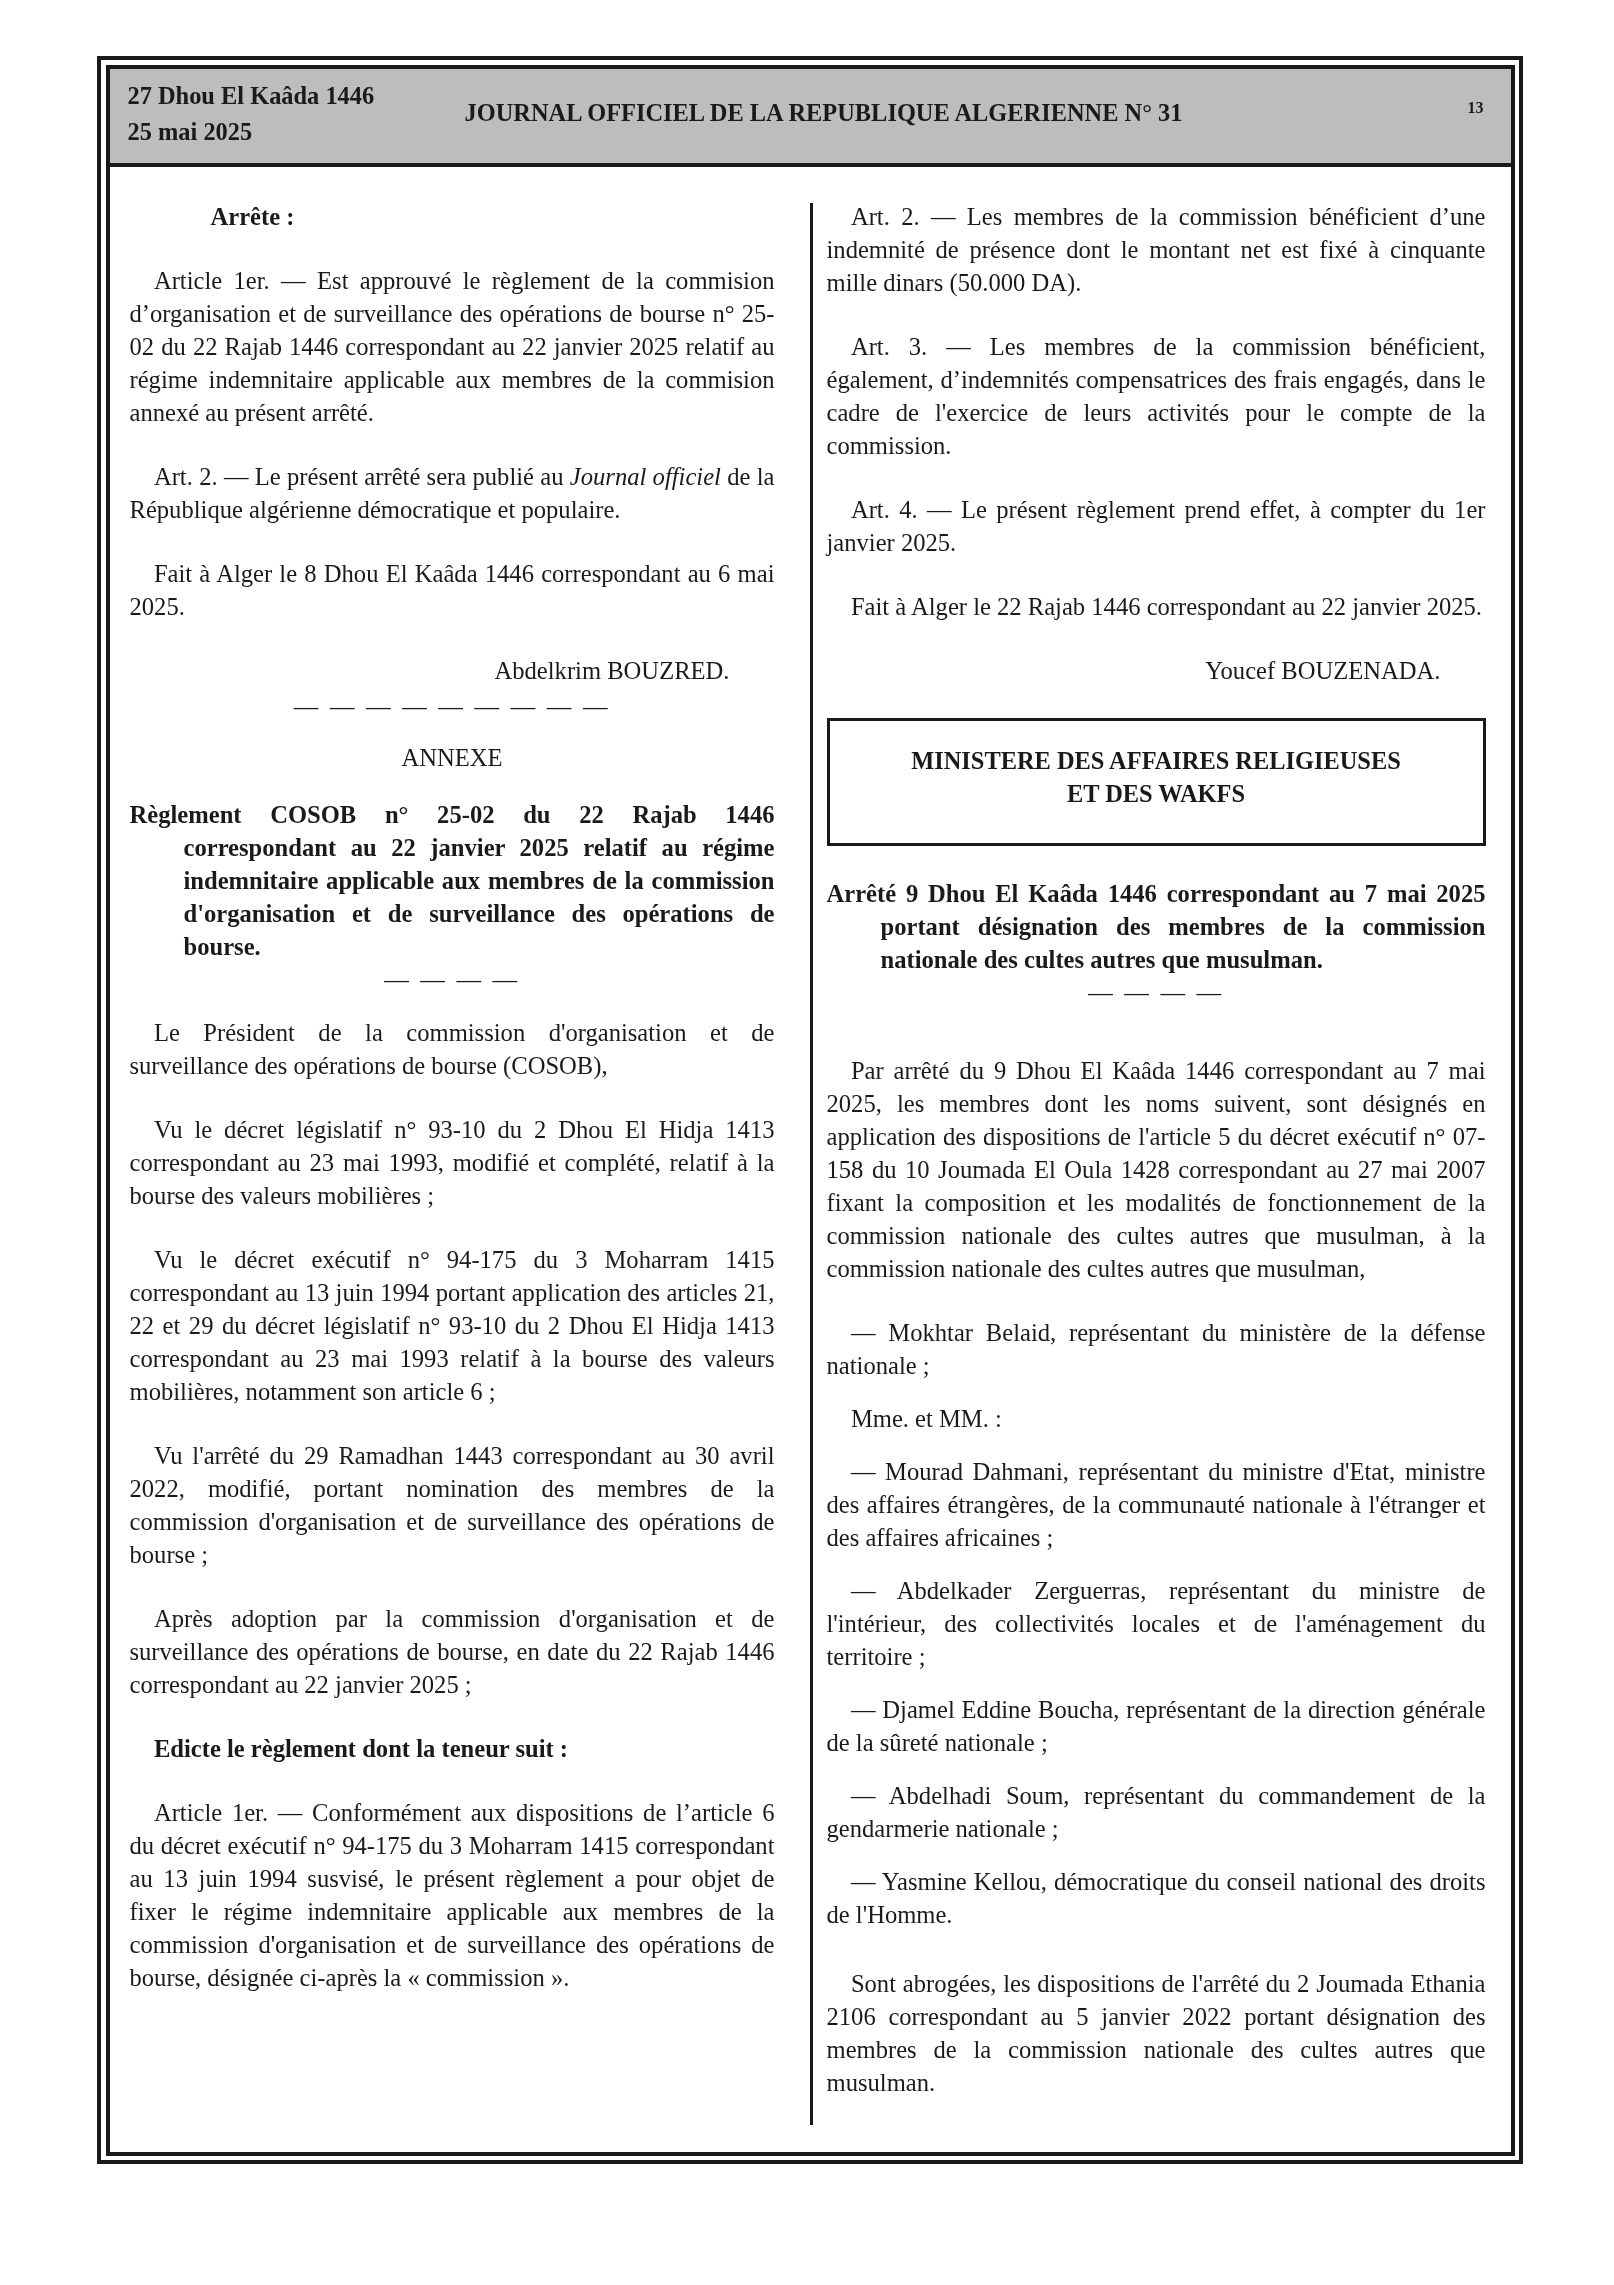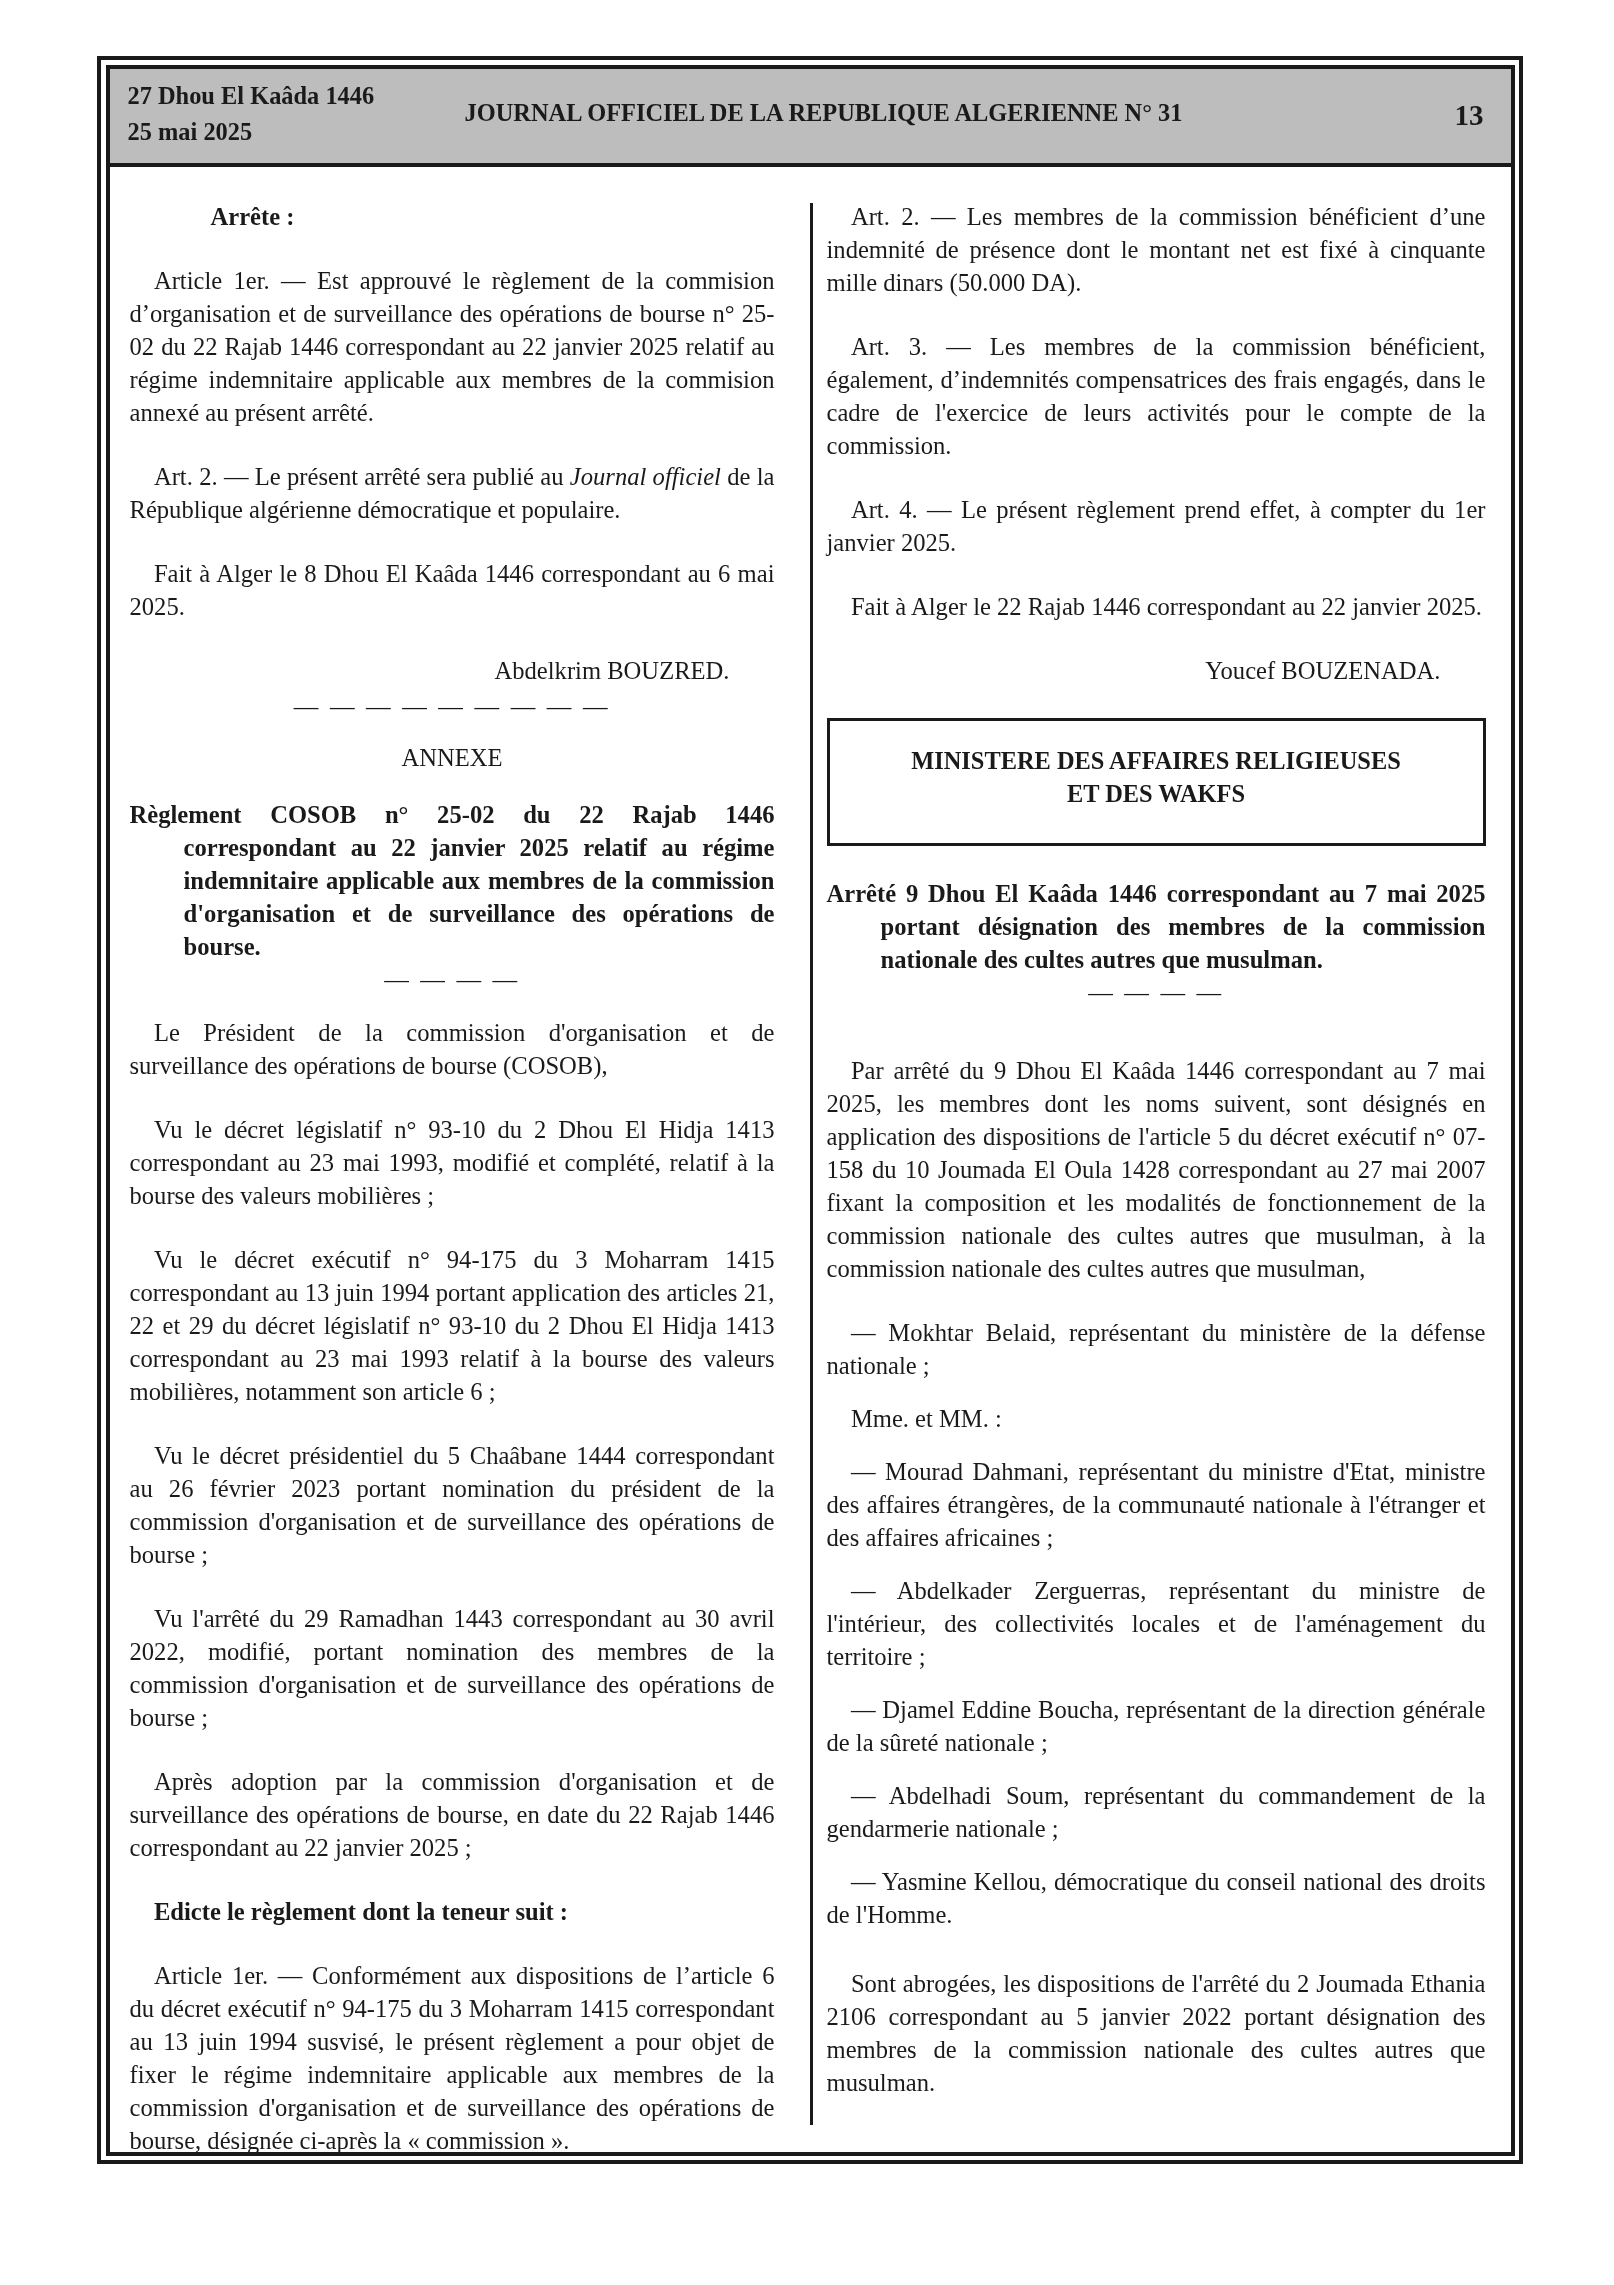--- a/index.html
+++ b/index.html
@@ -2,21 +2,21 @@
 <html style="font-size:14.5px"><head>
 <meta charset="utf-8">
 <style>
   html, body { margin: 0; padding: 0; background: #ffffff; }
   body { width: 1615px; height: 2285px; position: relative; font-family: "Liberation Serif", serif; color: #1a1a1a; }
   .outer { position: absolute; left: 97px; top: 56px; width: 1426px; height: 2108px; border: 4.5px solid #1a1a1a; box-sizing: border-box; padding-left: 30px; }
   .inner { position: absolute; left: 4.5px; top: 4.5px; right: 4.5px; bottom: 4.5px; border: 4.5px solid #1a1a1a; box-sizing: border-box; }
   .header { position: absolute; left: 0; top: 0; right: 0; height: 98px; background: #bdbdbd; border-bottom: 4.5px solid #1a1a1a; box-sizing: border-box; }
   .h-date { position: absolute; left: 18px; top: 9px; font-weight: bold; font-size: 24.4px; line-height: 36px; }
   .h-title { position: absolute; left: 0; right: 0; top: 30px; text-align: center; font-weight: bold; font-size: 24.4px; padding-left: 27px; }
-  .h-page { position: absolute; right: 27px; top: 30px; font-weight: bold; font-size: 29px; }
+  .h-page { position: absolute; right: 27px; top: 30px; font-weight: bold; font-size: 16px; }
   .divider { position: absolute; left: 700px; top: 134px; width: 3.6px; height: 1922px; background: #1a1a1a; }
   .col { position: absolute; font-size: 24.6px; line-height: 33px; text-align: justify; }
   .col-left { left: 20px; top: 131px; width: 645px; }
   .col-right { left: 717px; top: 131px; width: 659px; }
   p { margin: 0 0 31px 0; text-indent: 24.4px; }
   .center { text-align: center; text-indent: 0; }
   .bold { font-weight: bold; }
   .title-block { font-weight: bold; text-indent: 0; padding-left: 54px; text-align: justify; }
   .title-block .first { margin-left: -54px; }
   .sig { text-align: right; text-indent: 0; padding-right: 45px; }
@@ -47,21 +47,20 @@
       <p><span>Art. 2. — Le présent arrêté sera publié au </span><em>Journal officiel</em><span> de la République algérienne démocratique et populaire.</span></p>
       <p>Fait à Alger le 8 Dhou El Kaâda 1446 correspondant au 6 mai 2025.</p>
       <p class="sig" style="margin-bottom:3.6px;">Abdelkrim BOUZRED.</p>
       <p class="sep" style="margin-bottom:18px;">— — — — — — — — —</p>
       <p class="center" style="margin-bottom:23.5px;">ANNEXE</p>
       <p class="title-block" style="margin-bottom:0;"><span class="first">Règlement COSOB n° 25-02 du 22 Rajab 1446 correspondant</span> <span>au 22 janvier 2025 relatif au régime indemnitaire applicable aux membres de la commission d'organisation et de surveillance des opérations de bourse.</span></p>
       <p class="sep" style="margin-bottom:20px;">— — — —</p>
       <p>Le Président de la commission d'organisation et de surveillance des opérations de bourse (COSOB),</p>
       <p>Vu le décret législatif n° 93-10 du 2 Dhou El Hidja 1413 correspondant au 23 mai 1993, modifié et complété, relatif à la bourse des valeurs mobilières ;</p>
       <p>Vu le décret exécutif n° 94-175 du 3 Moharram 1415 correspondant au 13 juin 1994 portant application des articles 21, 22 et 29 du décret législatif n° 93-10 du 2 Dhou El Hidja 1413 correspondant au 23 mai 1993 relatif à la bourse des valeurs mobilières, notamment son article 6 ;</p>
-      <p>Vu le décret présidentiel du 5 Chaâbane 1444 correspondant au 26 février 2023 portant nomination du président de la commission d'organisation et de surveillance des opérations de bourse ;</p>
       <p>Vu l'arrêté du 29 Ramadhan 1443 correspondant au 30 avril 2022, modifié, portant nomination des membres de la commission d'organisation et de surveillance des opérations de bourse ;</p>
       <p>Après adoption par la commission d'organisation et de surveillance des opérations de bourse, en date du 22 Rajab 1446 correspondant au 22 janvier 2025 ;</p>
       <p class="bold">Edicte le règlement dont la teneur suit :</p>
       <p>Article 1er. — Conformément aux dispositions de l’article 6 du décret exécutif n° 94-175 du 3 Moharram 1415 correspondant au 13 juin 1994 susvisé, le présent règlement a pour objet de fixer le régime indemnitaire applicable aux membres de la commission d'organisation et de surveillance des opérations de bourse, désignée ci-après la « commission ».</p>
     </div>
 
     <div class="col col-right">
       <p>Art. 2. — Les membres de la commission bénéficient d’une indemnité de présence dont le montant net est fixé à cinquante mille dinars (50.000 DA).</p>
       <p>Art. 3. — Les membres de la commission bénéficient, également, d’indemnités compensatrices des frais engagés, dans le cadre de l'exercice de leurs activités pour le compte de la commission.</p>
       <p>Art. 4. — Le présent règlement prend effet, à compter du 1er janvier 2025.</p>

